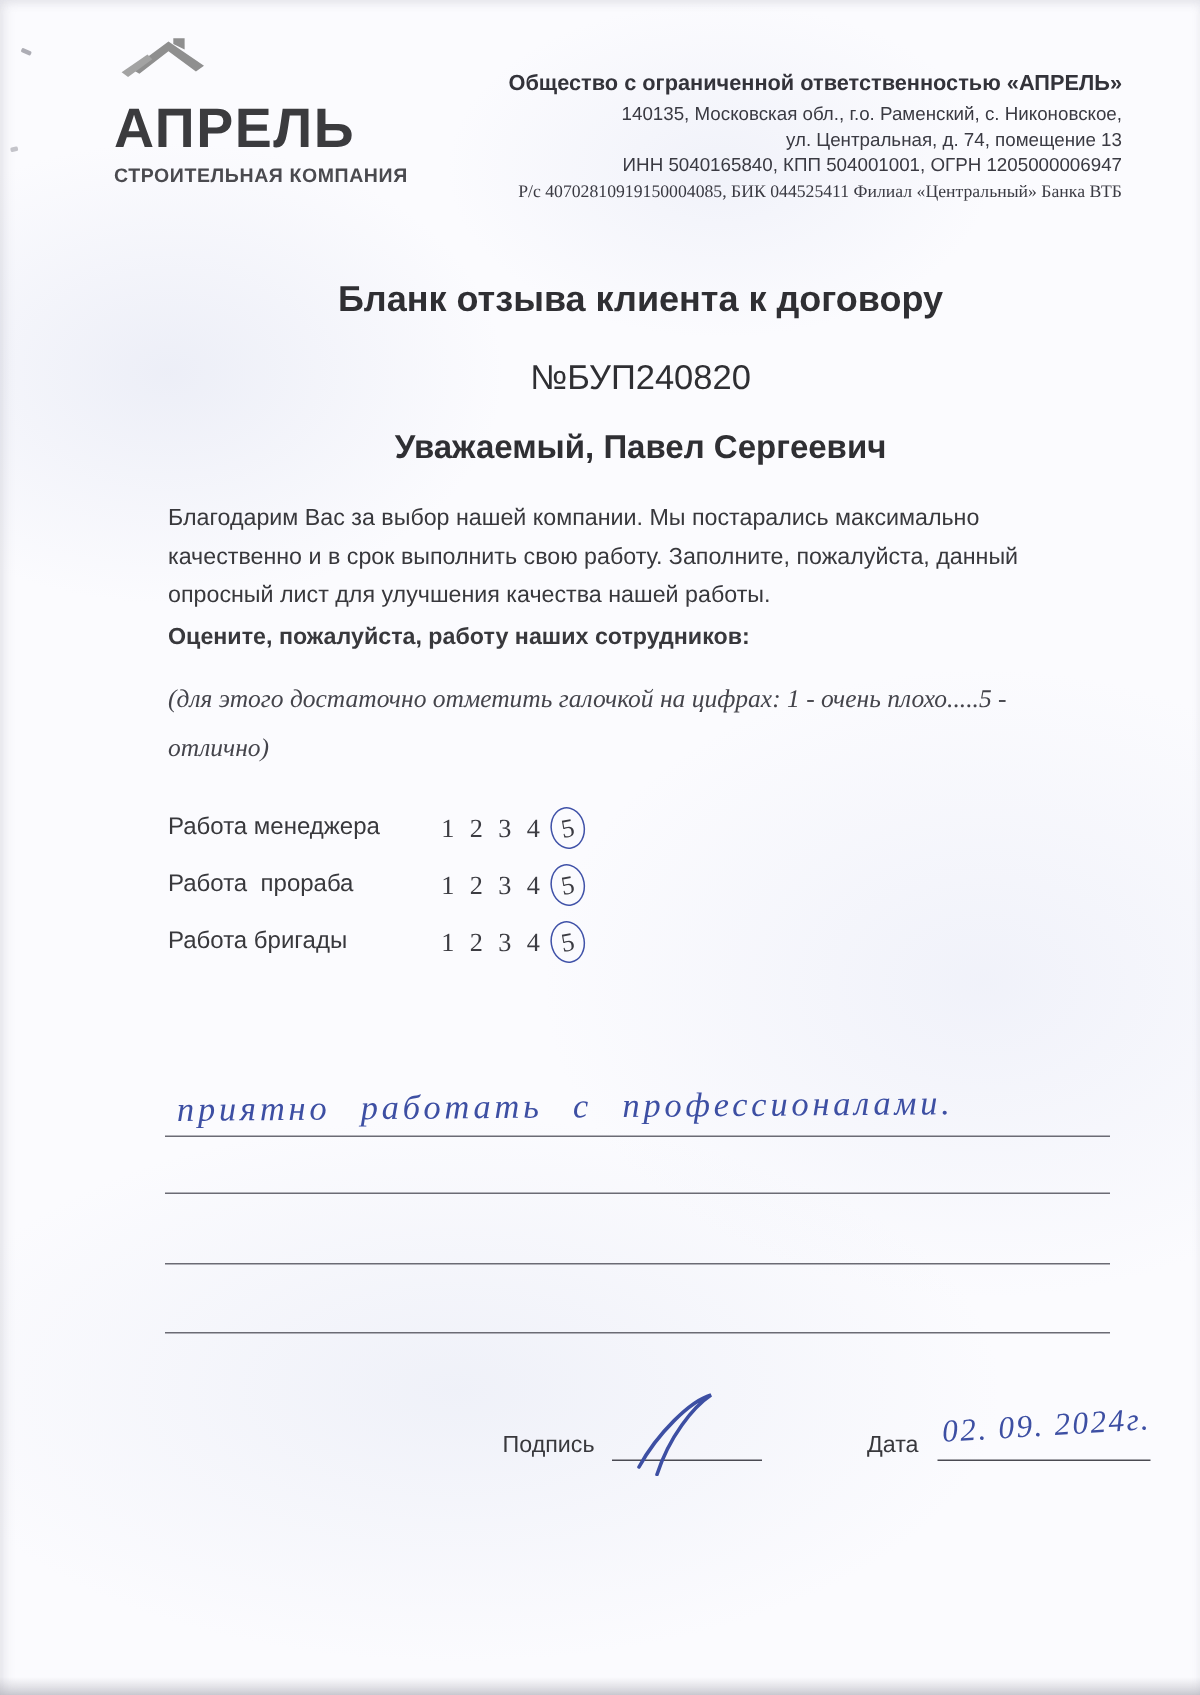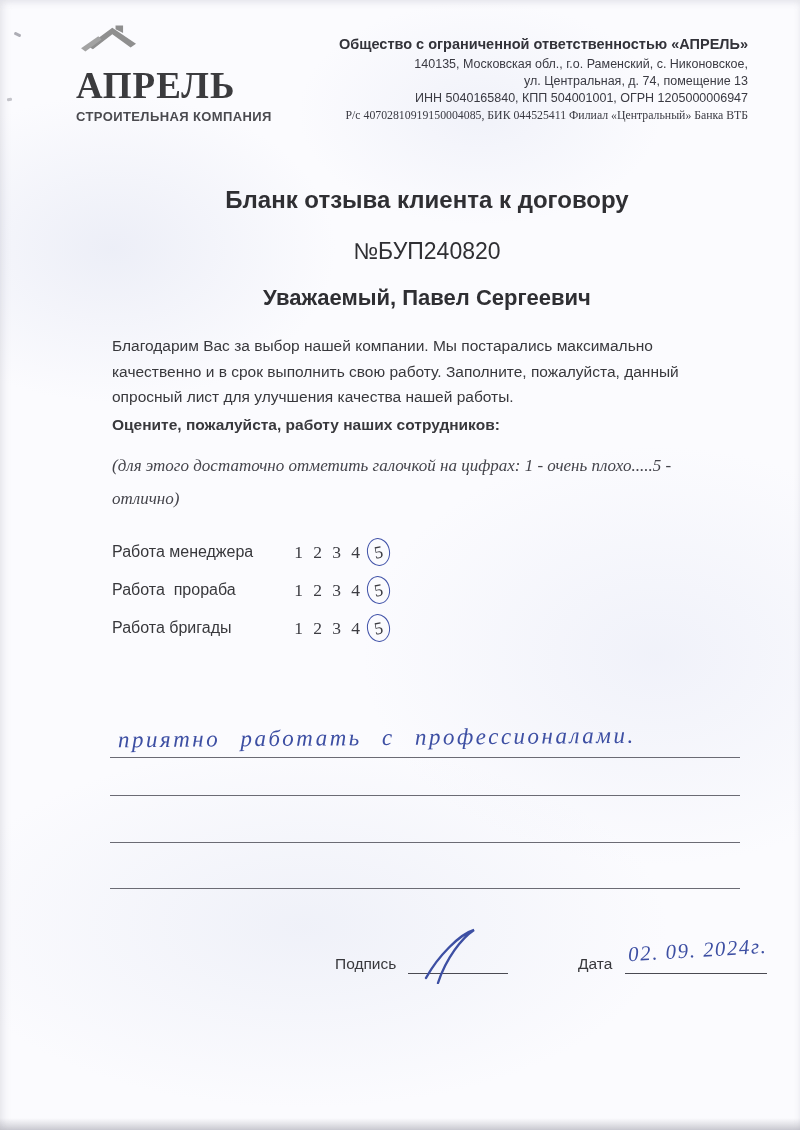--- a/index.html
+++ b/index.html
@@ -10,24 +10,24 @@
       radial-gradient(ellipse 320px 220px at 14% 22%, rgba(213,218,236,0.38), transparent 70%),
       radial-gradient(ellipse 420px 300px at 82% 58%, rgba(216,221,240,0.30), transparent 70%),
       radial-gradient(ellipse 520px 260px at 38% 82%, rgba(212,218,236,0.30), transparent 70%),
       radial-gradient(ellipse 260px 160px at 60% 10%, rgba(214,219,238,0.28), transparent 70%);
     box-shadow: inset 3px 0 8px rgba(140,140,155,0.16), inset 0 3px 6px rgba(140,140,155,0.10);
     font-family:"Liberation Sans", sans-serif;color:#38383c;
   }
   
   .logo{position:absolute;left:76px;top:14px;}
   .logo svg{display:block;margin-left:4px;}
-  .brand{font-size:37px;font-weight:700;letter-spacing:1px;color:#3b3b3e;line-height:1;margin-top:3px;font-family:Liberation Serif, serif;}
+  .brand{font-size:37px;font-weight:700;letter-spacing:1px;color:#3b3b3e;line-height:1;margin-top:3px;}
   .tagline{font-size:13px;font-weight:700;letter-spacing:0.4px;color:#4a4a4f;margin-top:5px;}
   .company{position:absolute;right:52px;top:36px;text-align:right;color:#3a3a42;}
-  .company .name{font-size:14.5px;font-weight:700;color:#33333a;margin-bottom:4px;}
+  .company .name{font-size:14.5px;font-weight:700;color:#33333a;margin-bottom:4px;margin-top:12px;}
   .company .line{font-size:12.5px;line-height:17px;margin-left:28px;}
   .company .line.small{font-size:11.8px;font-family:Liberation Serif, serif;}
   
   .titles{position:absolute;left:112px;top:186px;width:630px;text-align:center;color:#2f2f33;}
   .t1{font-size:24px;font-weight:700;}
   .t2{font-size:23px;font-weight:400;margin-top:24px;}
   .t3{font-size:22px;font-weight:700;margin-top:20px;}
   
   .intro{position:absolute;left:112px;top:333px;width:592px;font-size:15.5px;line-height:25.5px;}
   .rate-prompt{position:absolute;left:112px;top:416px;font-size:15.5px;font-weight:700;}

